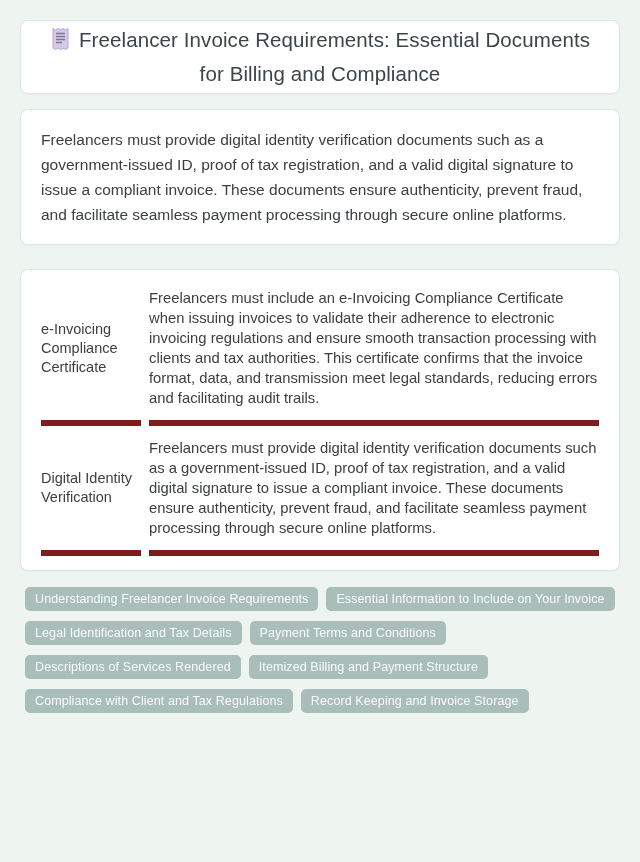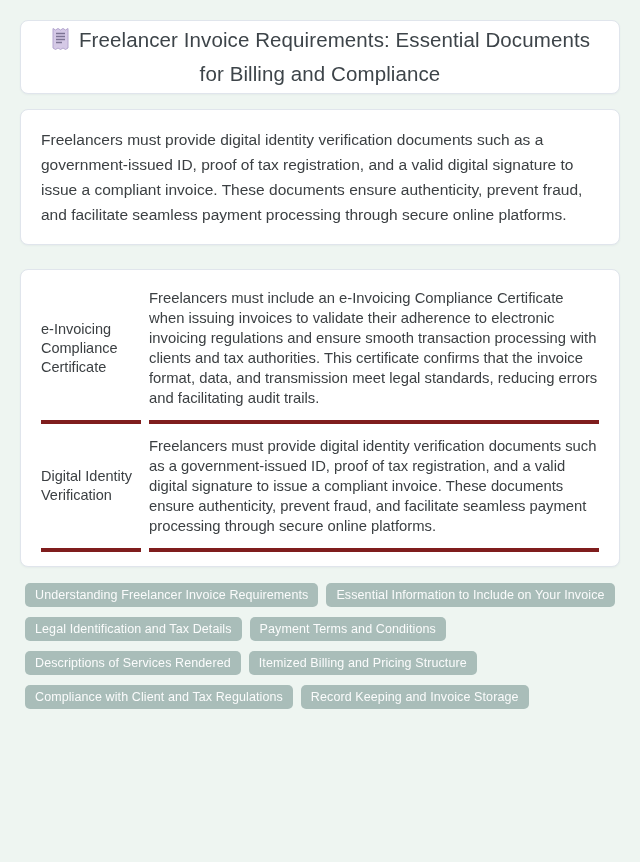--- a/index.html
+++ b/index.html
@@ -55,21 +55,21 @@
     margin-top: 24px;
     padding: 6px 20px 14px;
   }
   table.terms-table {
     border-collapse: separate;
     border-spacing: 8px 0;
     width: calc(100% + 16px);
     margin: 0 -8px;
   }
   table.terms-table td {
-    border-bottom: 4px solid #7f1d1d;
+    border-bottom: 6px solid #7f1d1d;
     padding: 12px 0;
     vertical-align: middle;
   }
   td.term-cell {
     width: 100px;
     font-size: 14.5px;
     line-height: 19px;
     color: #3c4043;
   }
   td.description-cell {
@@ -157,19 +157,19 @@
     </table>
   </div>
 
 
   <div class="tags">
     <button class="tag">Understanding Freelancer Invoice Requirements</button>
     <button class="tag">Essential Information to Include on Your Invoice</button>
     <button class="tag">Legal Identification and Tax Details</button>
     <button class="tag">Payment Terms and Conditions</button>
     <button class="tag">Descriptions of Services Rendered</button>
-    <button class="tag">Itemized Billing and Pricing Structure</button>
+    <button class="tag">Itemized Billing and Payment Structure</button>
     <button class="tag">Compliance with Client and Tax Regulations</button>
     <button class="tag">Record Keeping and Invoice Storage</button>
 
   </div>
 
 </div>
 
 </body></html>

